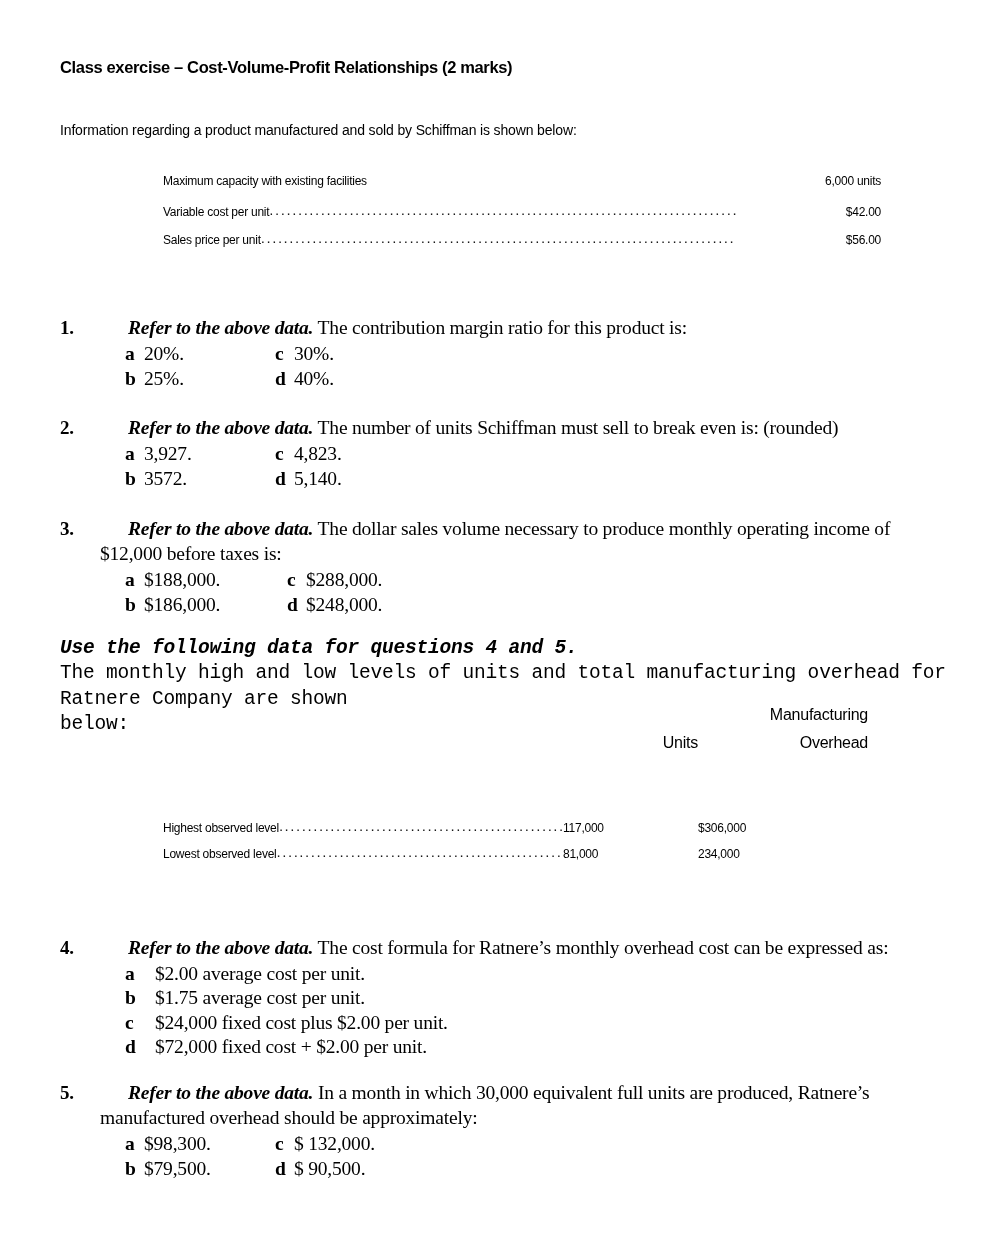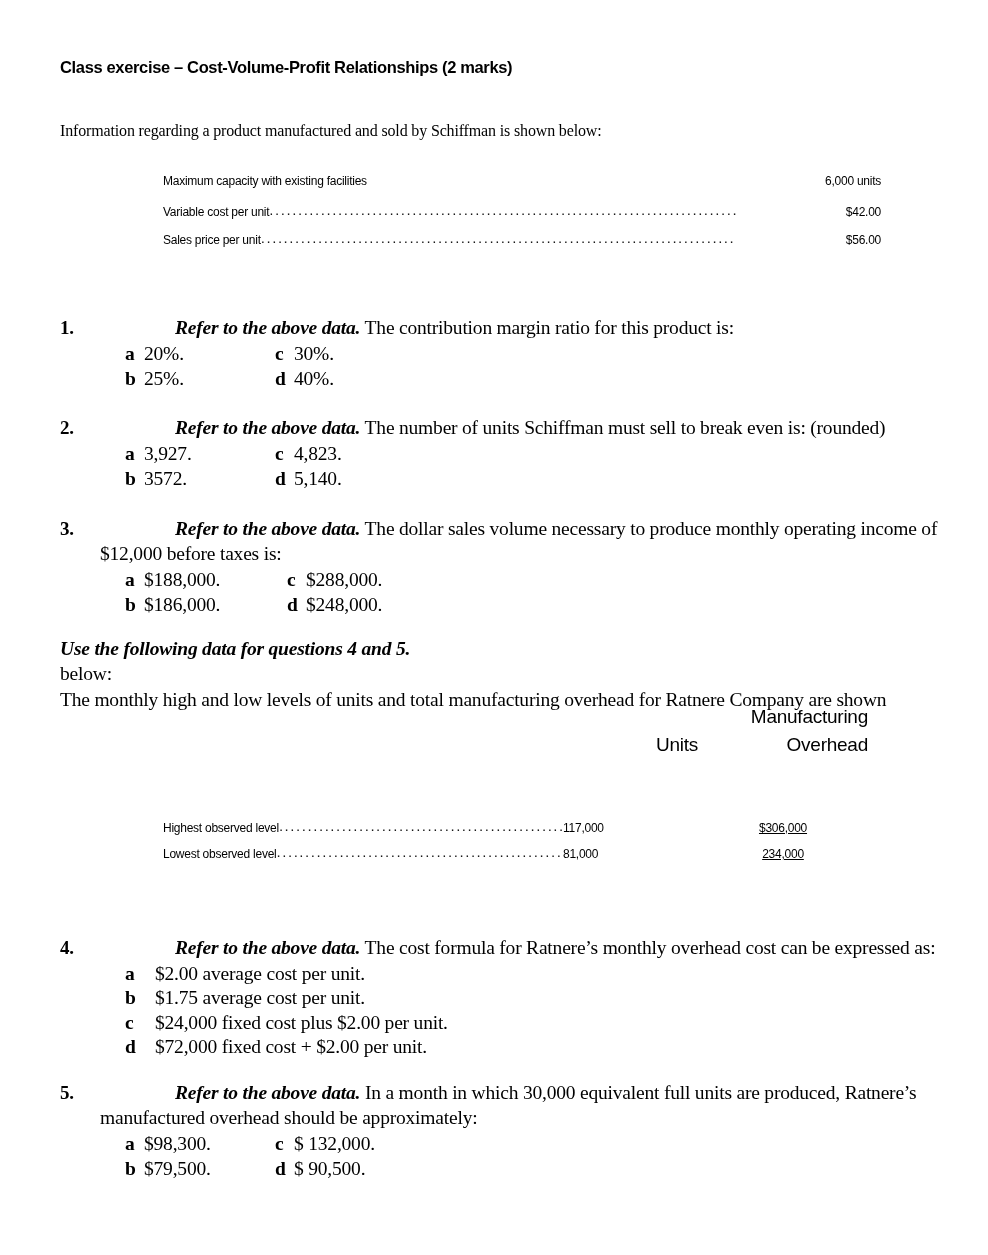--- a/index.html
+++ b/index.html
@@ -34,22 +34,22 @@
     font-size: 16.5px;
     letter-spacing: -0.35px;
     white-space: nowrap;
   }
 
   
   .lead {
     position: absolute;
     left: 60px;
     top: 122px;
-    font-size: 16px;
-    font-family: Liberation Serif, serif;
+    font-size: 14px;
+    font-family: Liberation Sans, sans-serif;
     white-space: nowrap;
     letter-spacing: -0.15px;
   }
 
   
   .data-table {
     position: absolute;
     font-family: "Liberation Sans", sans-serif;
     font-size: 12px;
     letter-spacing: -0.25px;
@@ -84,30 +84,30 @@
   .dleader.none::after { content: ""; }
 
   .dval {
     flex: 0 0 auto;
     text-align: right;
     white-space: nowrap;
   }
   .data-table.t1 .dval { width: 145px; }
 
   .data-table.t2 .dval.units { width: 135px; text-align: left; }
-  .data-table.t2 .dval.oh { width: 170px; text-align: center; text-decoration: underline; }
+  .data-table.t2 .dval.oh { width: 170px; text-align: left; }
 
   
   .t2-head {
     position: absolute;
     left: 163px;
     top: 706px;
     width: 705px;
     font-family: "Liberation Sans", sans-serif;
-    font-size: 19px;
+    font-size: 16px;
     letter-spacing: -0.25px;
   }
   .t2-head .hrow {
     display: flex;
     align-items: baseline;
     height: 28px;
   }
   .t2-head .spacer { flex: 1 1 auto; }
   .t2-head .hcell.units { flex: 0 0 135px; text-align: right; }
   .t2-head .hcell.oh { flex: 0 0 170px; text-align: right; }
@@ -130,21 +130,20 @@
     font-weight: bold;
     font-size: 19px;
   }
   .qbody {
     flex: 1 1 auto;
     line-height: 1.28;
   }
   .qref {
     font-weight: bold;
     font-style: italic;
-    margin-left: 47px;
   }
   .qtext {
     font-style: normal;
     font-weight: normal;
   }
   .qcont {
     margin-left: 40px;
     line-height: 1.28;
   }
 
@@ -179,21 +178,21 @@
     margin-left: 65px;
   }
   .options.single .opt-row { height: 24.5px; }
   .options.single .opt-letter { min-width: 30px; }
 
   
   .section-intro {
     position: absolute;
     left: 60px;
     width: 900px;
-    font-family: Liberation Serif, serif;
+    font-family: Liberation Mono, monospace;
     font-size: 19.5px;
     letter-spacing: -0.2px;
     line-height: 1.3;
   }
   .section-intro .si-title {
     font-weight: bold;
     font-style: italic;
     display: block;
   }
   .section-intro .si-body {
@@ -310,22 +309,22 @@
         <span class="opt col2">
           <span class="opt-letter">d</span>
           <span class="opt-text">$248,000.</span>
         </span>
       </div>
     </div>
   </div>
 
   <div class="section-intro" style="top:636px;">
     <span class="si-title">Use the following data for questions 4 and 5.</span>
+    <span class="si-body">The monthly high and low levels of units and total manufacturing overhead for Ratnere Company are shown</span>
     <span class="si-body">below:</span>
-    <span class="si-body">The monthly high and low levels of units and total manufacturing overhead for Ratnere Company are shown</span>
   </div>
 
   <div class="t2-head">
     <div class="hrow">
       <span class="spacer"></span>
       <span class="hcell units"></span>
       <span class="hcell oh">Manufacturing</span>
     </div>
     <div class="hrow">
       <span class="spacer"></span>

